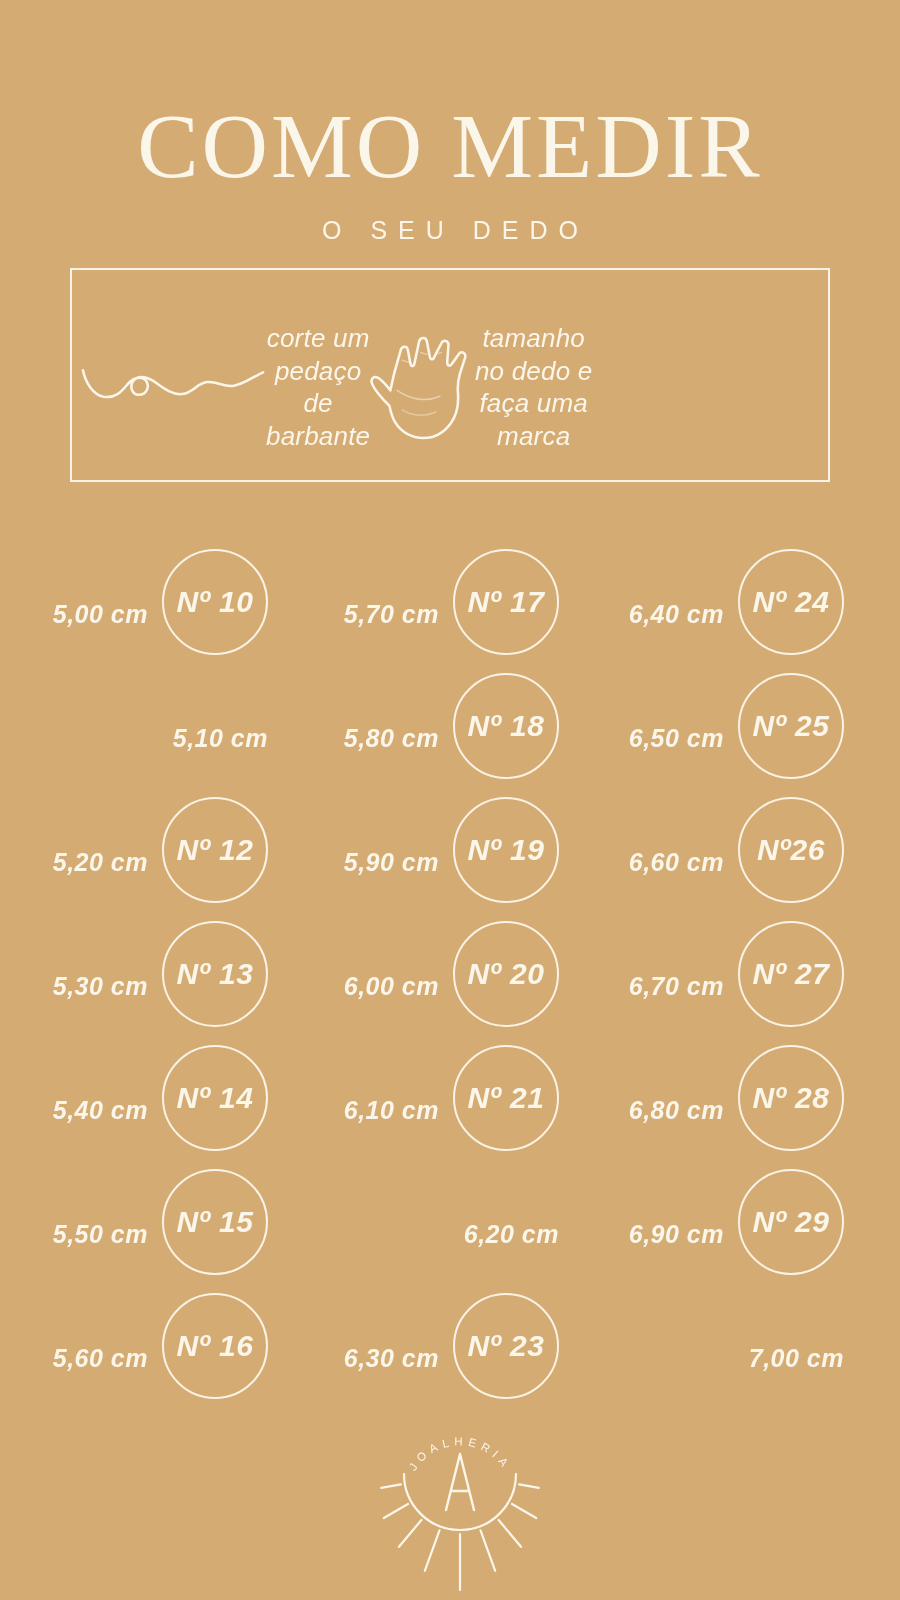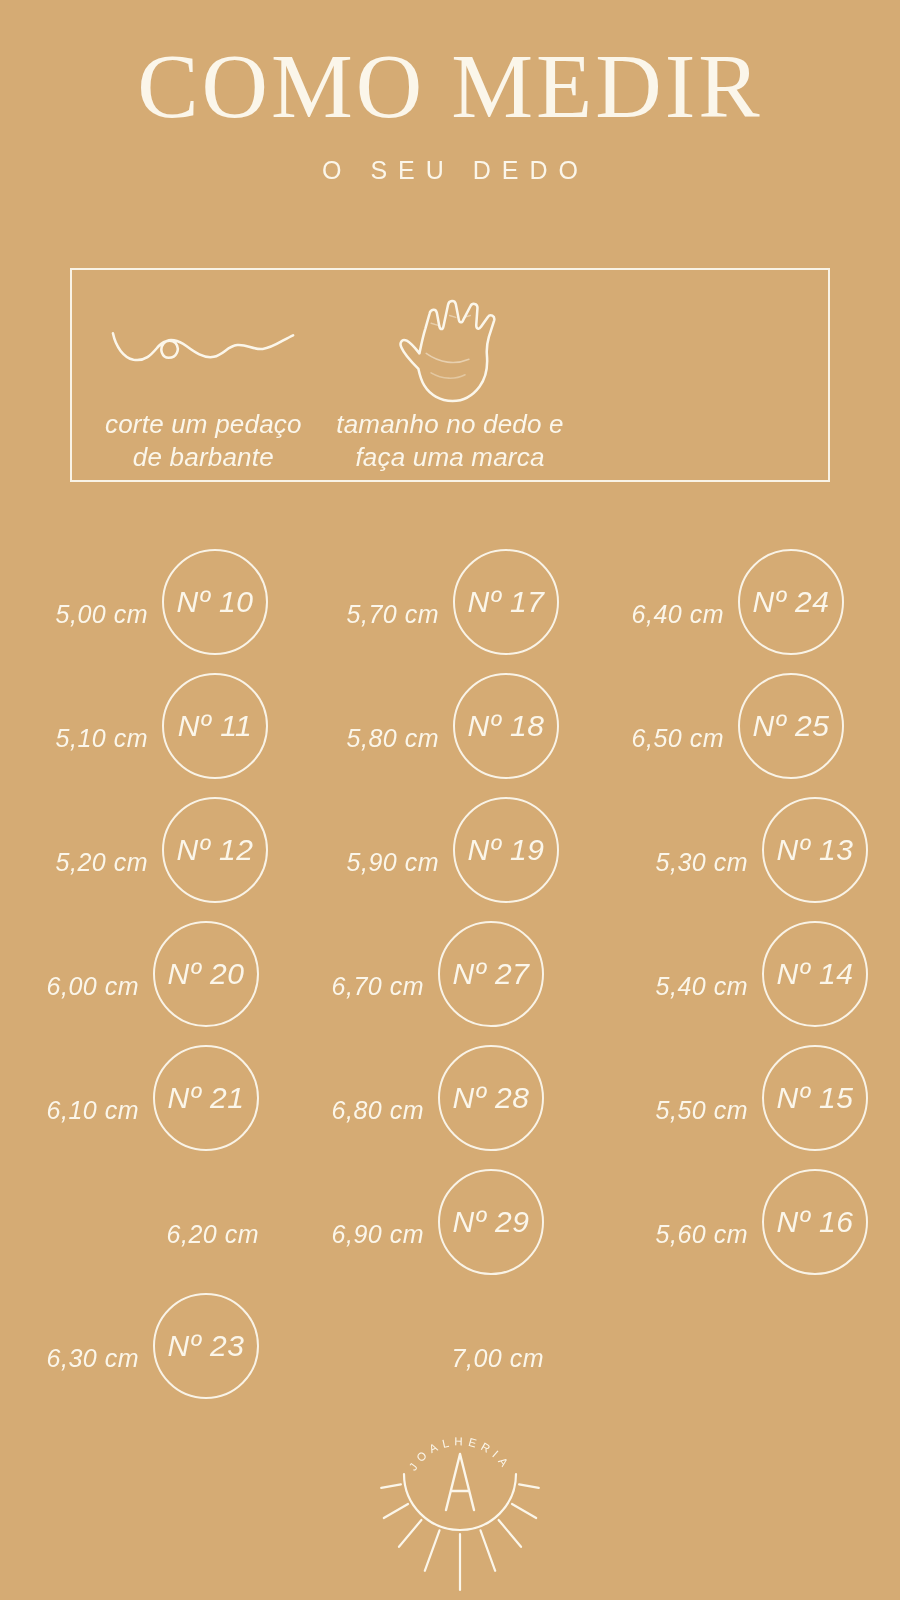--- a/index.html
+++ b/index.html
@@ -12,21 +12,21 @@
     position:relative;
     width:900px;height:1600px;
     background:var(--bg);
     color:var(--ink);
     font-family:"Liberation Sans",sans-serif;
     overflow:hidden;
   }
   
   .header{position:absolute;top:0;left:0;right:0;text-align:center;}
   .title{
-    margin:40px 0 0 0;
+    margin:100px 0 0 0;
     font-family:"Liberation Serif",serif;
     font-weight:400;
     font-size:92px;
     line-height:1;
     letter-spacing:3px;
     color:var(--ink);
   }
   .subtitle{
     margin-top:24px;
     font-size:25px;
@@ -38,40 +38,41 @@
   .steps-box{
     position:absolute;
     left:70px;top:268px;
     width:760px;height:214px;
     border:2px solid rgba(252,248,240,.92);
     box-sizing:border-box;
     display:grid;
     grid-template-columns:1fr 1fr 1fr;
     padding:22px 8px 0 8px;
   }
-  .step{display:flex;flex-direction:column;align-items:center;}
+  .step{display:flex;align-items:center;}
   .icon-wrap{height:114px;display:flex;align-items:center;justify-content:center;}
   .icon-wrap svg{display:block;}
   .step-caption{
     margin-top:2px;
     font-style:italic;
     font-size:26px;
     line-height:1.25;
     text-align:center;
     letter-spacing:.2px;
   }
   .stroke{stroke:var(--ink);fill:none;stroke-linecap:round;stroke-linejoin:round;}
   
   .size-grid{
     position:absolute;
     left:0;top:540px;
     width:900px;
     display:grid;
     grid-template-columns:300px 300px 300px;
     grid-auto-rows:124px;
+    font-weight:bold;
   }
   .size-cell{
     display:flex;
     align-items:center;
     justify-content:flex-end;
     gap:14px;
   }
   .size-cell.col1{padding-right:32px;}
   .size-cell.col2{padding-right:41px;}
   .size-cell.col3{padding-right:56px;}
@@ -167,37 +168,40 @@
       <div class="size-cell col2">
         <span class="measure">5,70 cm</span>
         <span class="ring-circle">Nº 17</span>
       </div>
       <div class="size-cell col3">
         <span class="measure">6,40 cm</span>
         <span class="ring-circle">Nº 24</span>
       </div>
       <div class="size-cell col1">
         <span class="measure">5,10 cm</span>
-        <span class="ring-circle">Nº 11</span>
       </div>
       <div class="size-cell col2">
         <span class="measure">5,80 cm</span>
         <span class="ring-circle">Nº 18</span>
       </div>
       <div class="size-cell col3">
         <span class="measure">6,50 cm</span>
         <span class="ring-circle">Nº 25</span>
       </div>
       <div class="size-cell col1">
         <span class="measure">5,20 cm</span>
         <span class="ring-circle">Nº 12</span>
       </div>
       <div class="size-cell col2">
         <span class="measure">5,90 cm</span>
         <span class="ring-circle">Nº 19</span>
+      </div>
+      <div class="size-cell col3">
+        <span class="measure">6,60 cm</span>
+        <span class="ring-circle">Nº26</span>
       </div>
       <div class="size-cell col1">
         <span class="measure">5,30 cm</span>
         <span class="ring-circle">Nº 13</span>
       </div>
       <div class="size-cell col2">
         <span class="measure">6,00 cm</span>
         <span class="ring-circle">Nº 20</span>
       </div>
       <div class="size-cell col3">

